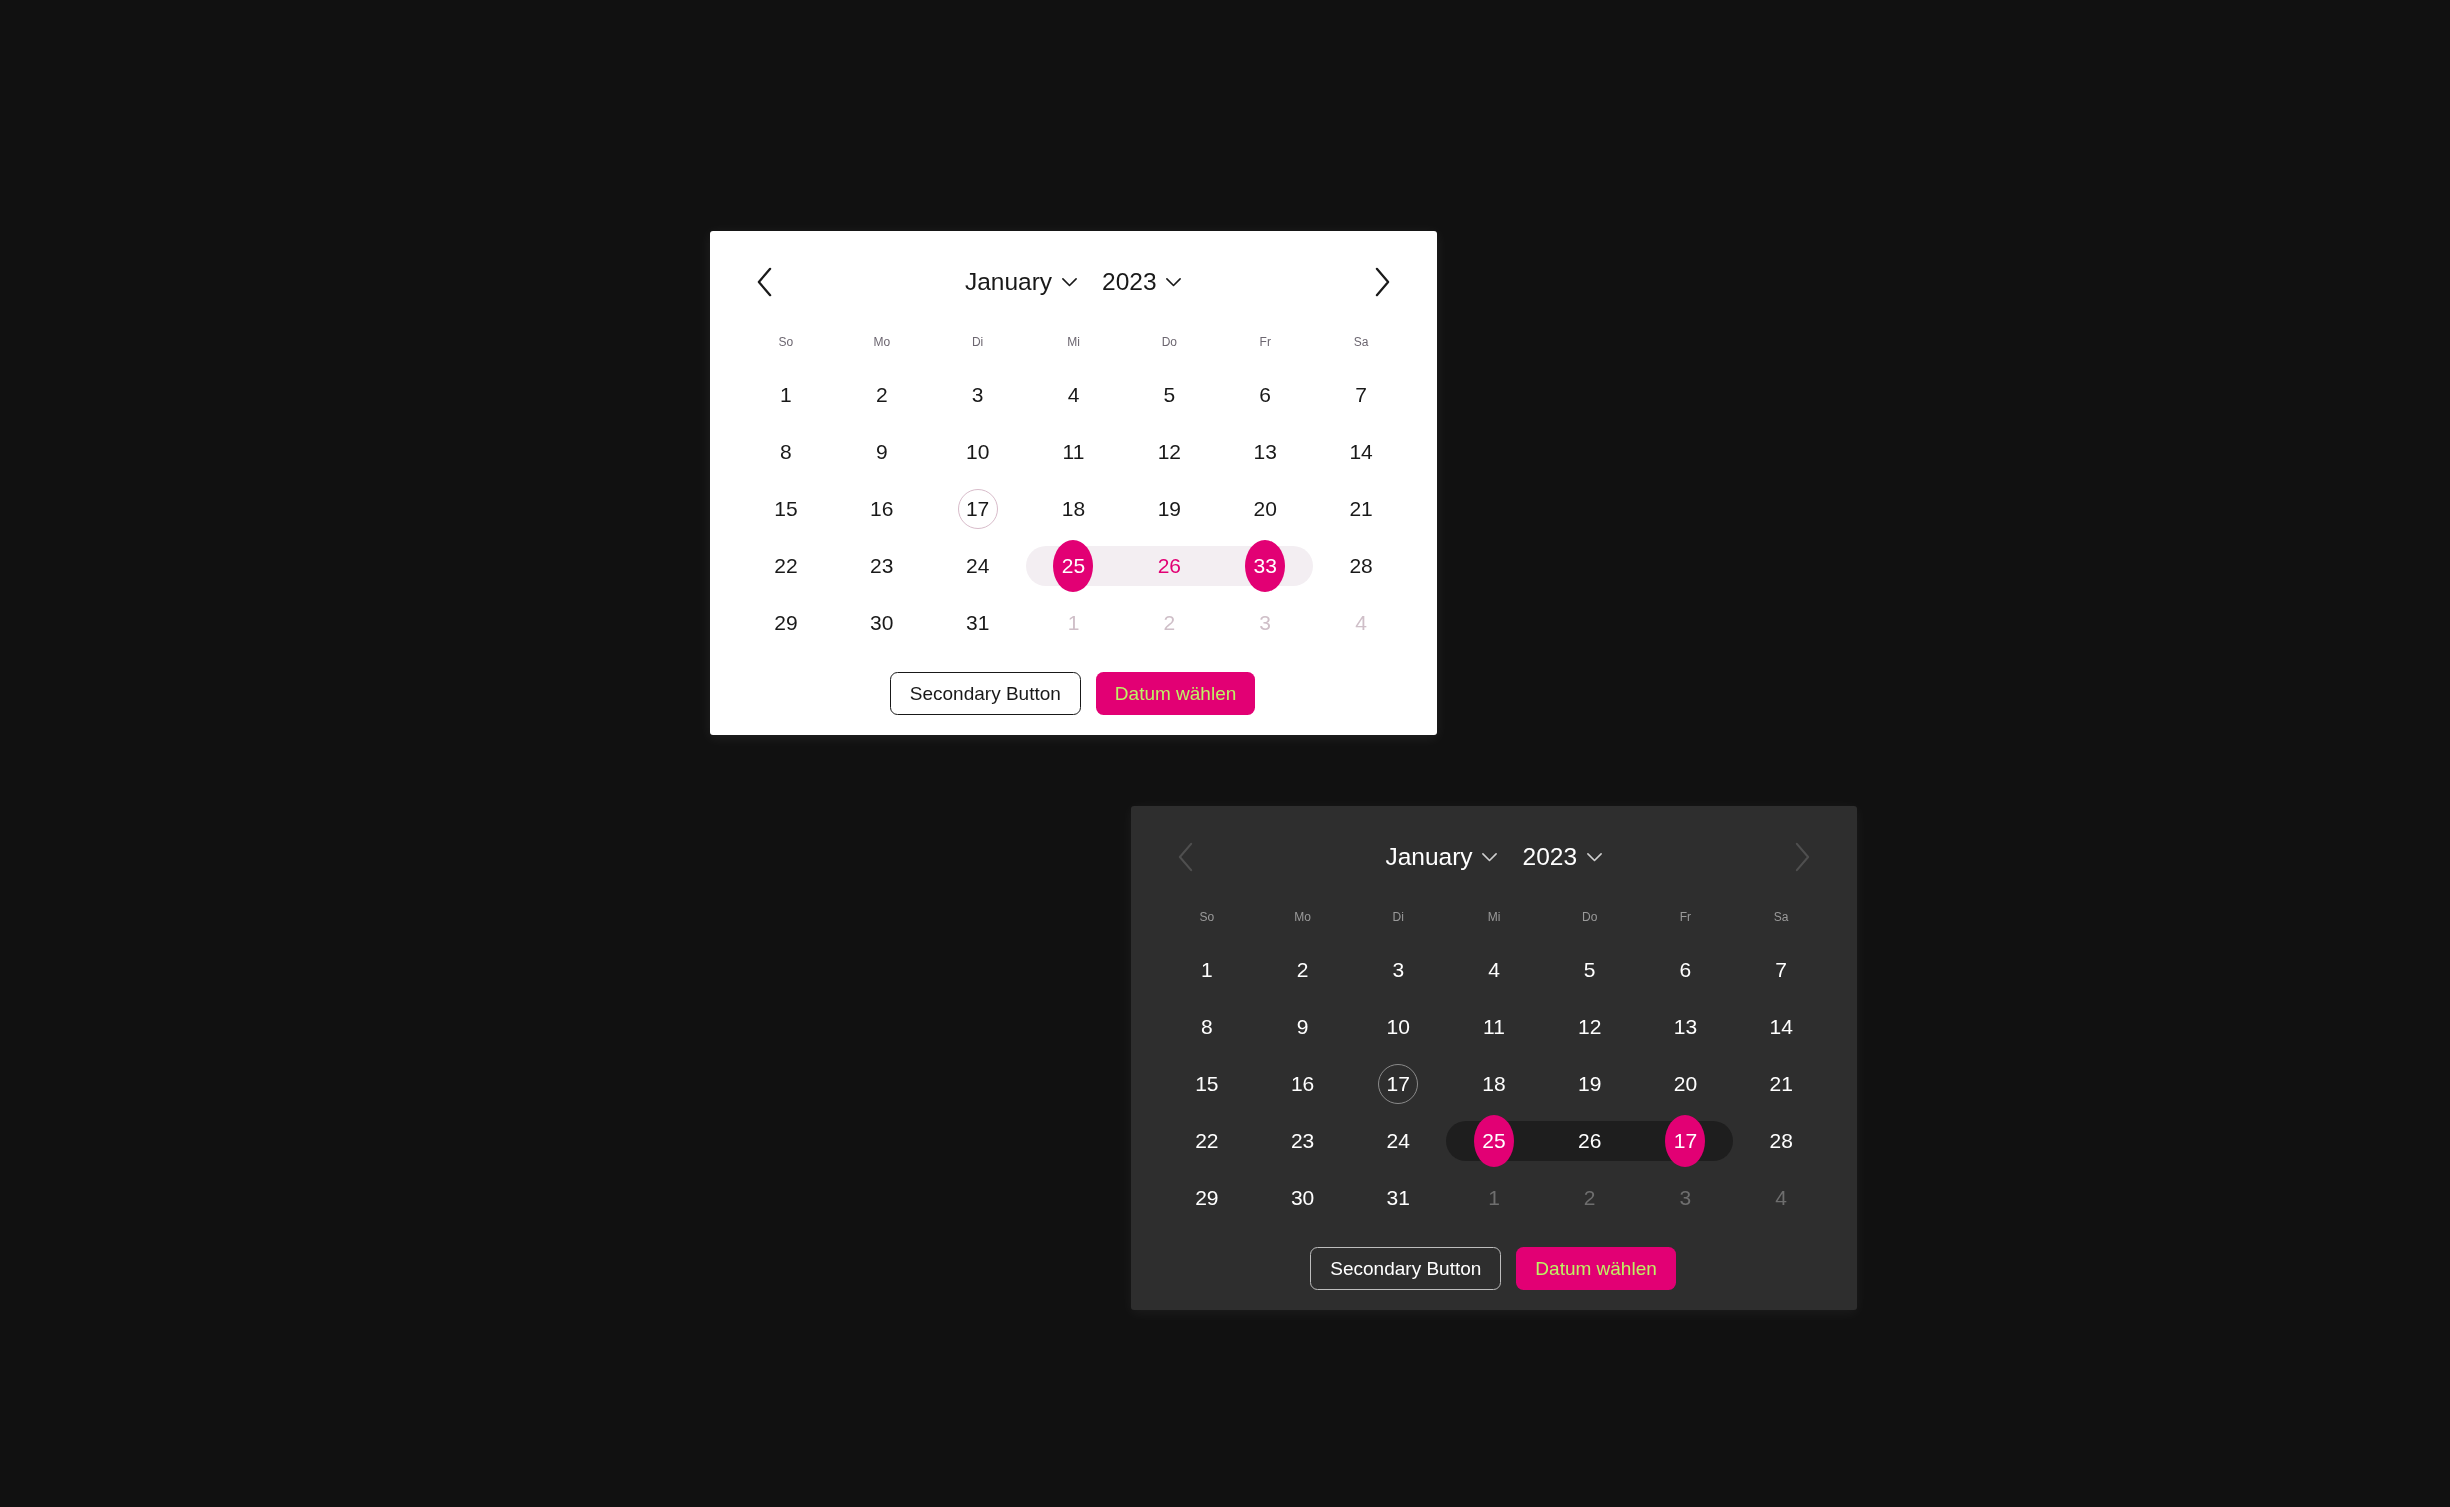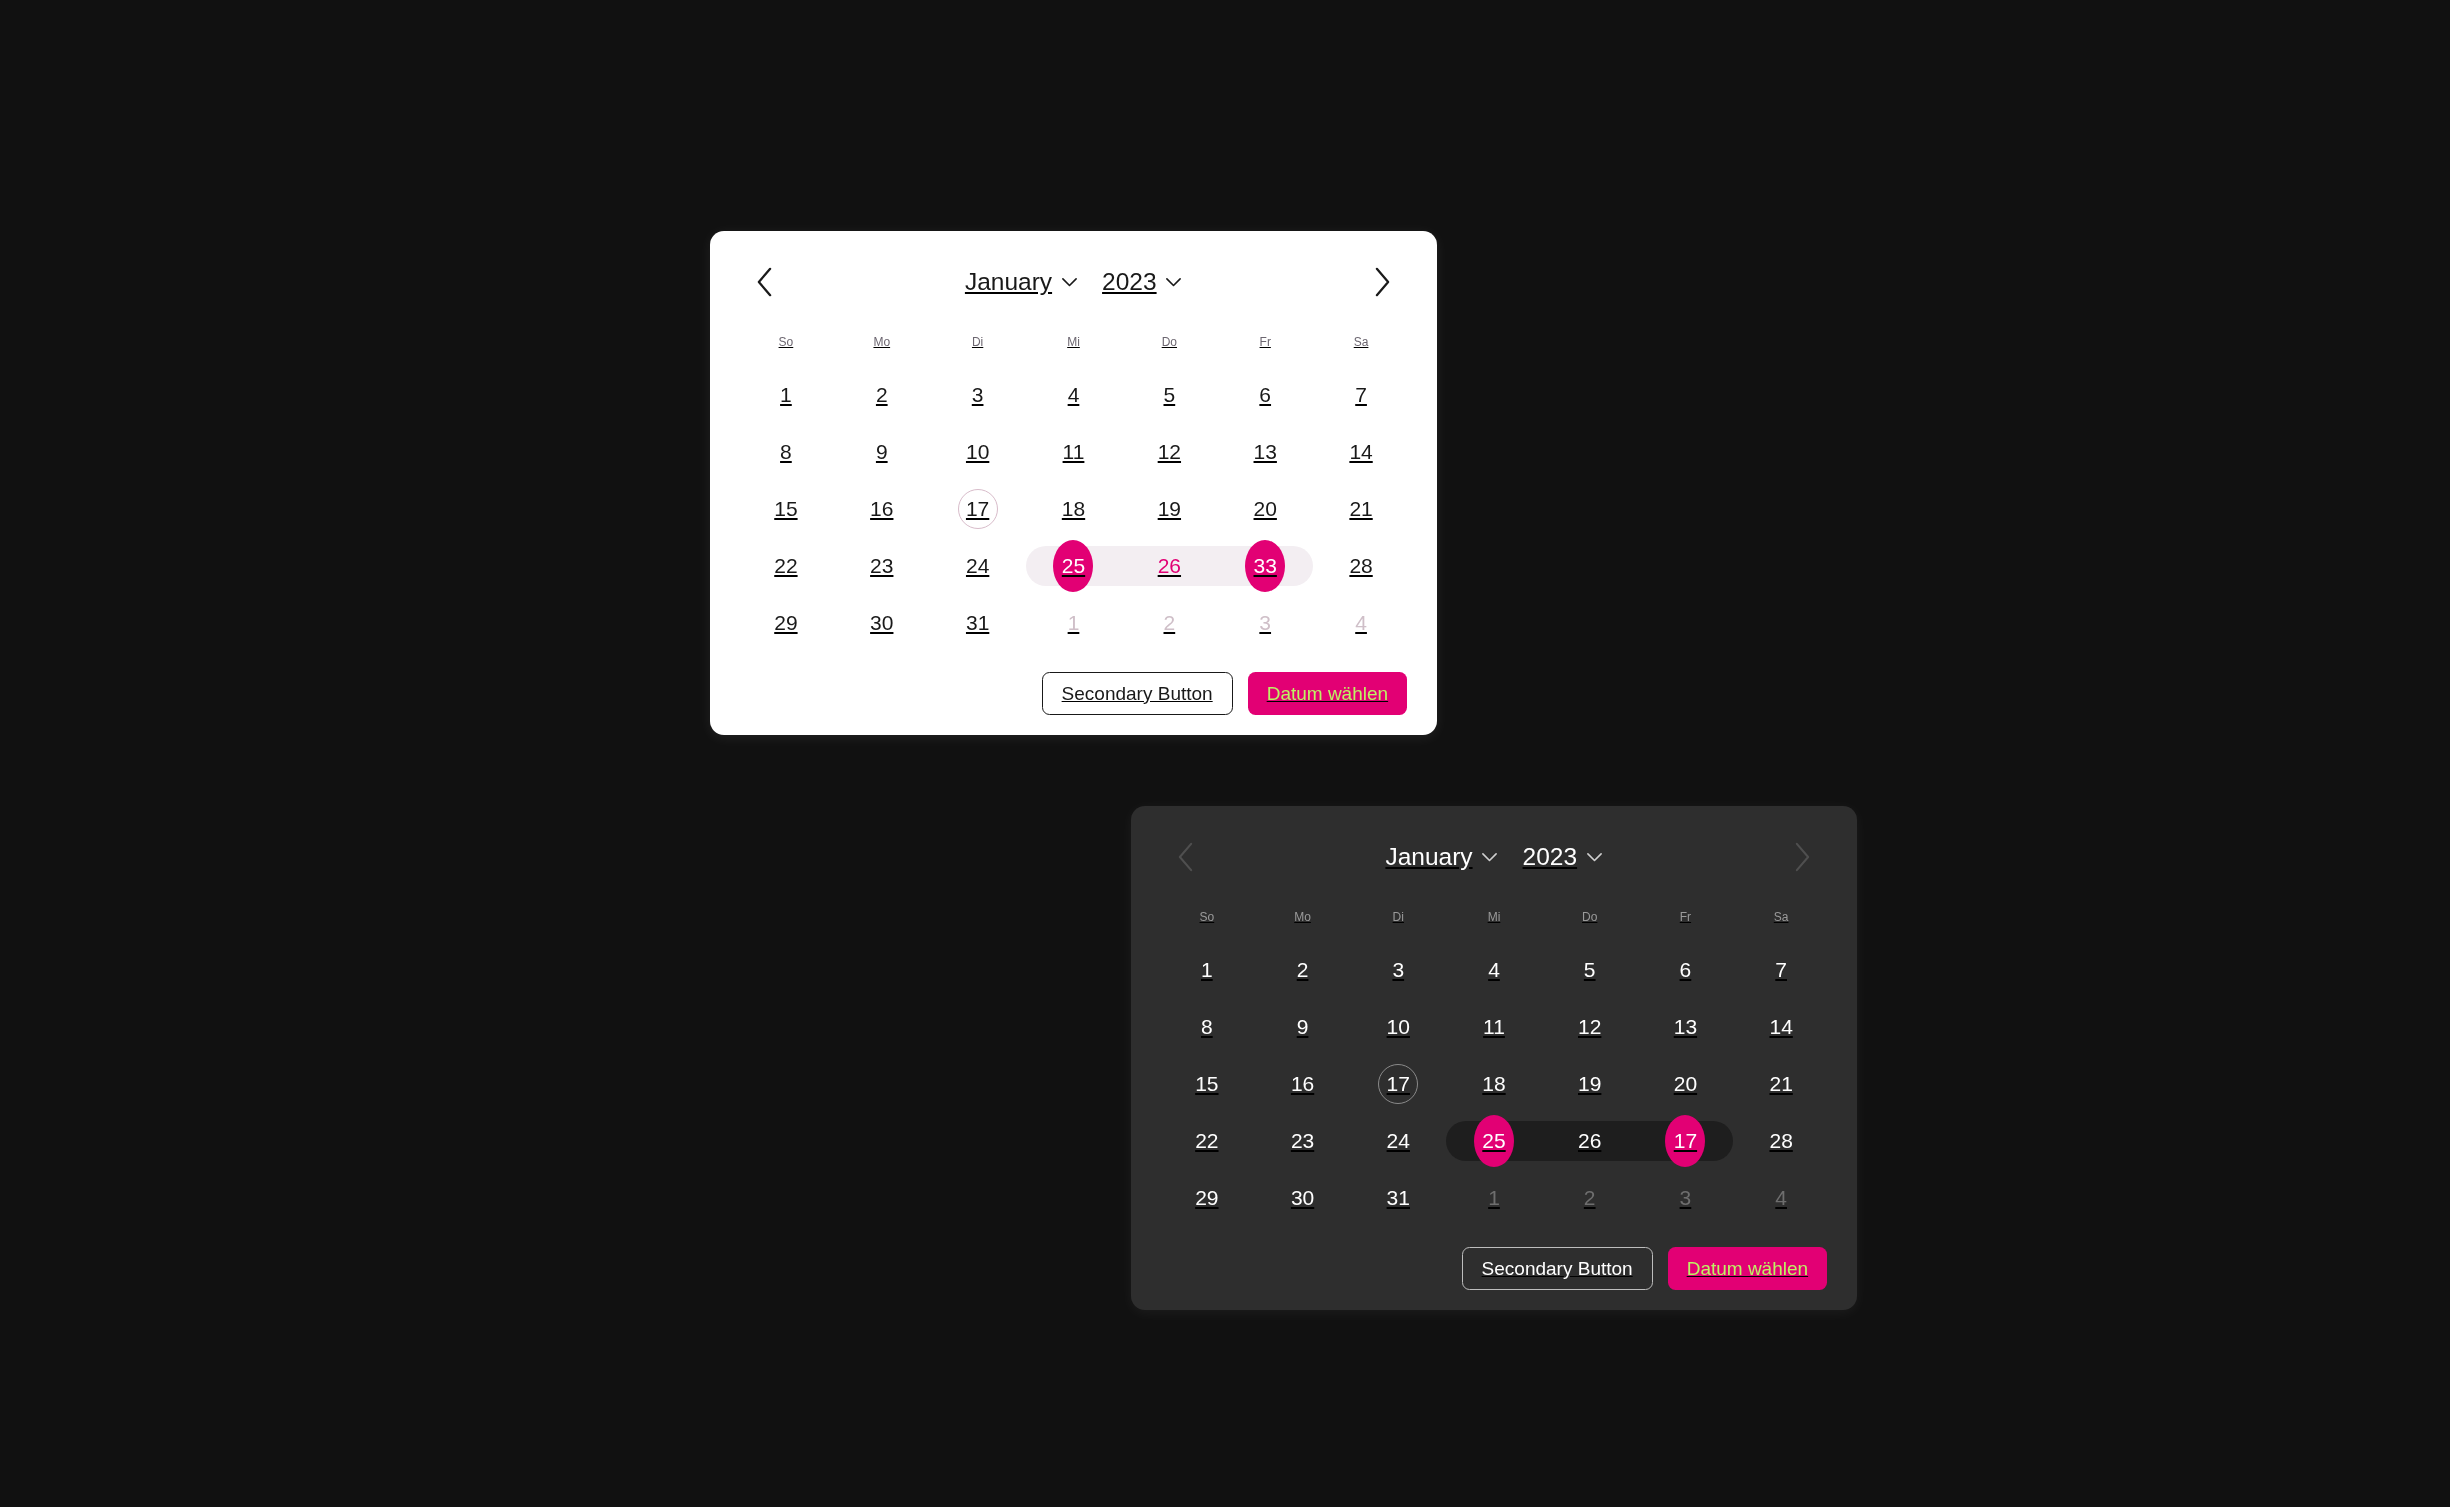--- a/index.html
+++ b/index.html
@@ -11,23 +11,22 @@
     height: 1508px;
     background: #111111;
     font-family: "Liberation Sans", sans-serif;
     overflow: hidden;
     position: relative;
   }
 
   .card {
     position: absolute;
     box-sizing: border-box;
-    border-radius: 14px;
+    border-radius: 3px;
     padding: 24.5px 28px 24.5px 28px;
-    text-decoration: underline;
   }
 
   
   .card--light {
     left: 710px;
     top: 231px;
     width: 727px;
     height: 504px;
     background: #ffffff;
     box-shadow: 0 2.8px 13px rgba(255,255,255,0.07);
@@ -154,21 +153,21 @@
     height: 40px;
     border-radius: 20px;
     z-index: 1;
   }
   .card--light .range-band { background: #f3eef2; }
   .card--dark  .range-band { background: #1e1e1e; }
 
   
   .cal-footer {
     display: flex;
-    justify-content: flex-end;
+    justify-content: center;
     align-items: center;
     gap: 15px;
     margin-top: 21px;
     padding-right: 1.9px;
   }
   .btn {
     font-family: "Liberation Sans", sans-serif;
     font-size: 19px;
     border-radius: 7.5px;
     padding: 0 19px;

